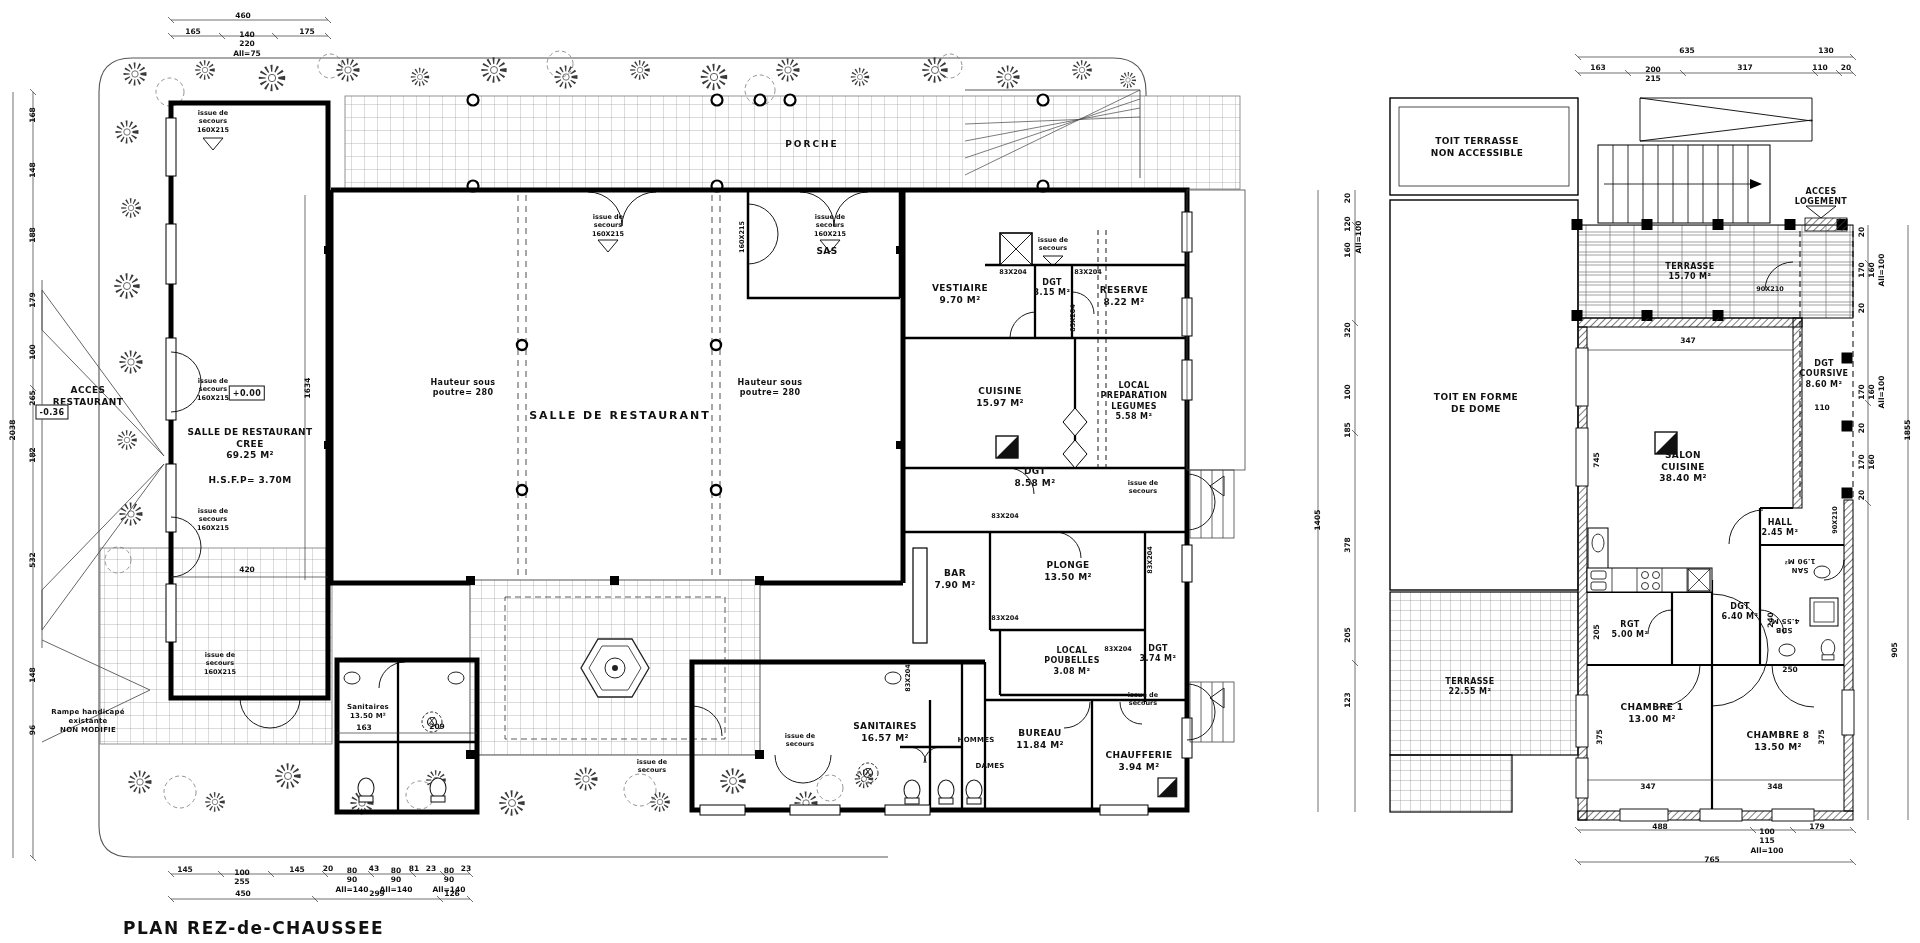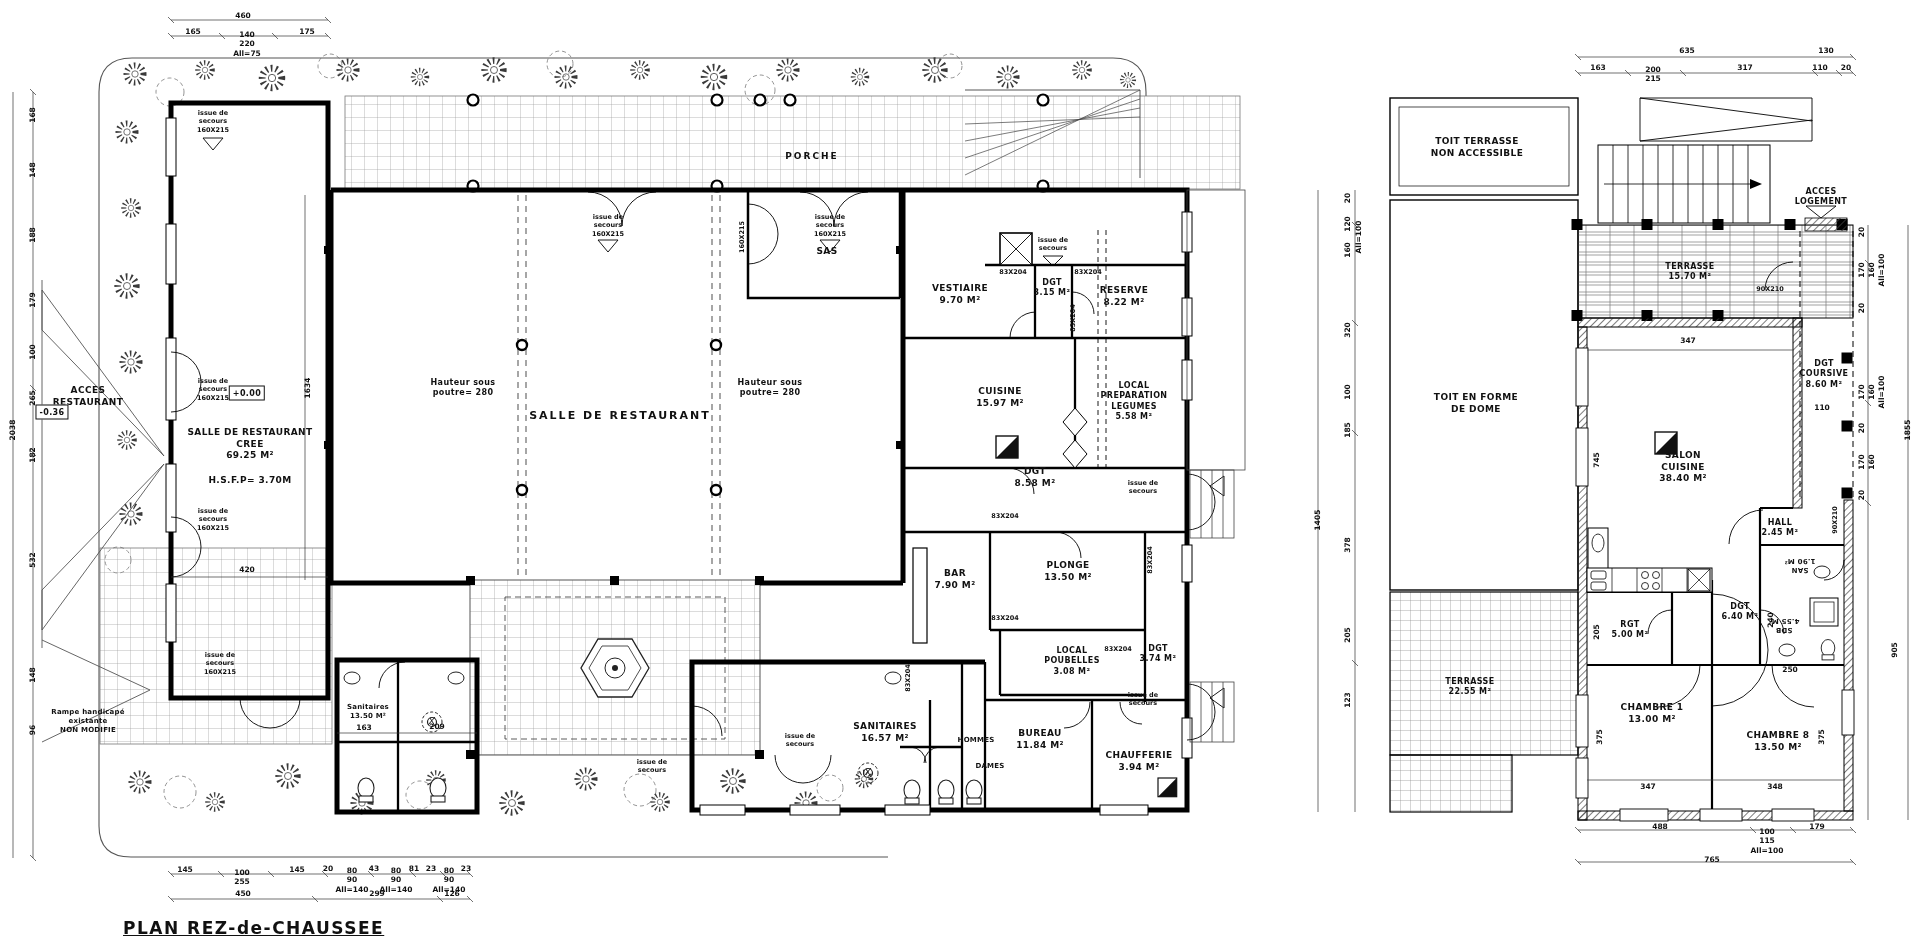--- a/index.html
+++ b/index.html
@@ -12,21 +12,21 @@
   .s11{font-size:11px;letter-spacing:2px;}
   .s9{font-size:9px;}
   .s8{font-size:8px;}
   .s7{font-size:7px;letter-spacing:.2px;}
   .s6{font-size:6.5px;letter-spacing:0;}
   .d{font:700 7.5px/1.25 "DejaVu Sans",sans-serif;letter-spacing:0;}
   .rot{transform:translate(-50%,-50%) rotate(-90deg);}
   .rot180{transform:translate(-50%,-50%) rotate(180deg);}
   .box{border:1px solid #111;background:#fff;padding:0 3px;font-size:8px;line-height:13px;}
   .title{position:absolute;left:123px;top:918px;transform:none;text-align:left;
-         font:700 17px "DejaVu Sans",sans-serif;letter-spacing:1.5px;white-space:nowrap;color:#111;text-decoration:underline;}
+         font:700 17px "DejaVu Sans",sans-serif;letter-spacing:1.5px;white-space:nowrap;color:#111;}
 </style>
 </head>
 <body>
 
 <div class="canvas">
 
 <svg width="1920" height="943" viewBox="0 0 1920 943">
   <defs>
     <pattern id="tile" width="13" height="13" patternUnits="userSpaceOnUse">
       <path d="M13 0H0V13" fill="none" stroke="#9a9a9a" stroke-width="0.7"></path>
@@ -361,21 +361,21 @@
              M1575 827l6 6M1750 827l6 6M1790 827l6 6M1850 827l6 6M1575 859l6 6M1850 859l6 6
              M1352 222l6 6M1352 320l6 6M1352 430l6 6M1352 660l6 6M1865 260l6 6M1865 400l6 6M1865 500l6 6"></path>
   </g>
 </svg>
 
   <div class="lbl s9" style="left:250px;top:445px">SALLE DE RESTAURANT
 CREE
 69.25 M²</div>
   <div class="lbl s9" style="left:250px;top:481px">H.S.F.P= 3.70M</div>
   <div class="lbl s11" style="left:620px;top:416px">SALLE DE RESTAURANT</div>
-  <div class="lbl s9" style="left:812px;top:157px;letter-spacing:2px">PORCHE</div>
+  <div class="lbl s9" style="left:812px;top:145px;letter-spacing:2px">PORCHE</div>
   <div class="lbl s9" style="left:827px;top:252px">SAS</div>
   <div class="lbl s9" style="left:960px;top:295px">VESTIAIRE
 9.70 M²</div>
   <div class="lbl s8" style="left:1052px;top:288px">DGT
 3.15 M²</div>
   <div class="lbl s9" style="left:1124px;top:297px">RESERVE
 8.22 M²</div>
   <div class="lbl s9" style="left:1000px;top:398px">CUISINE
 15.97 M²</div>
   <div class="lbl s8" style="left:1134px;top:402px">LOCAL

